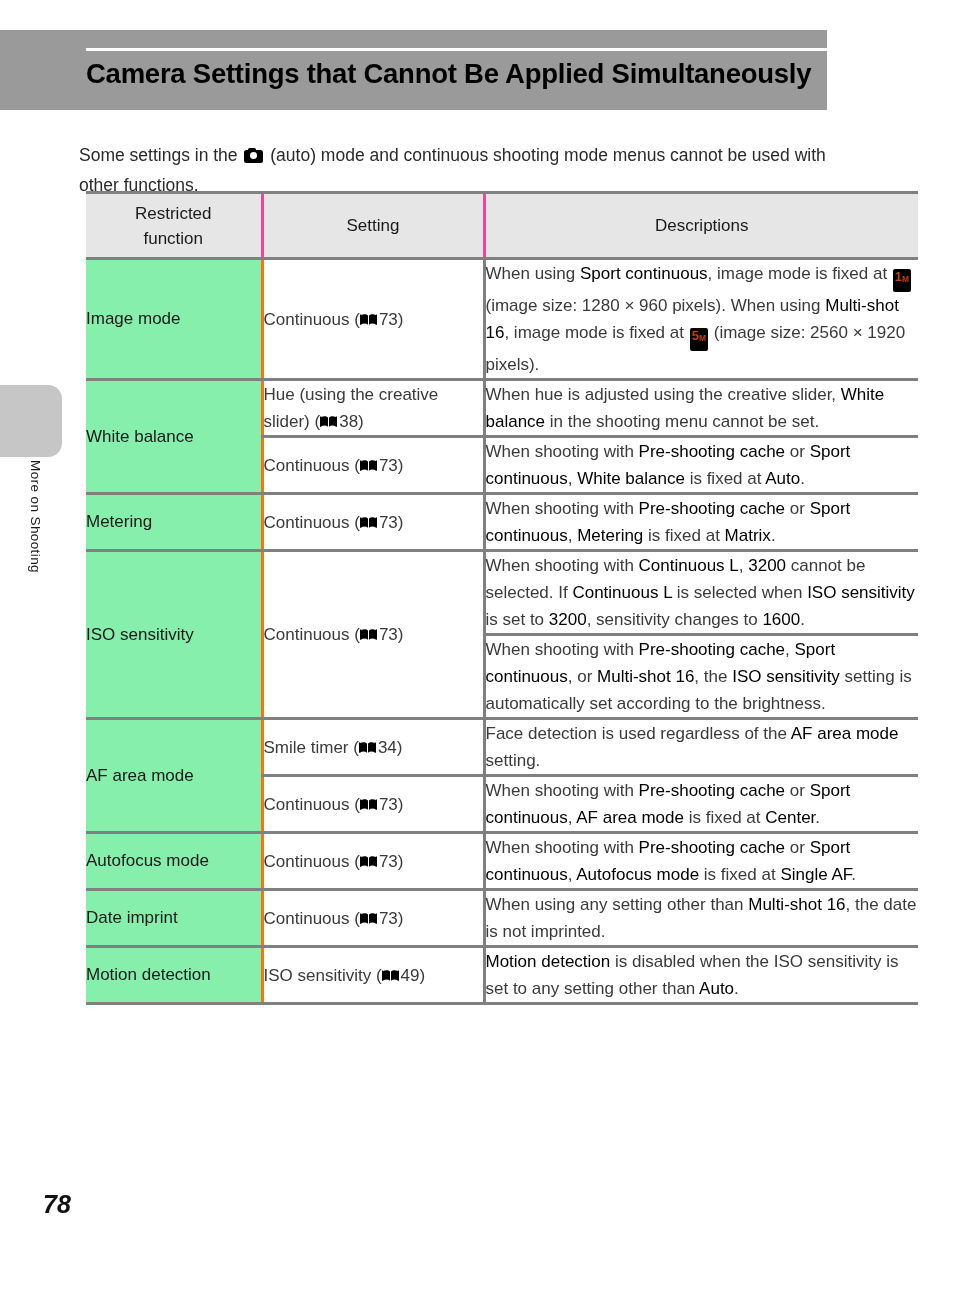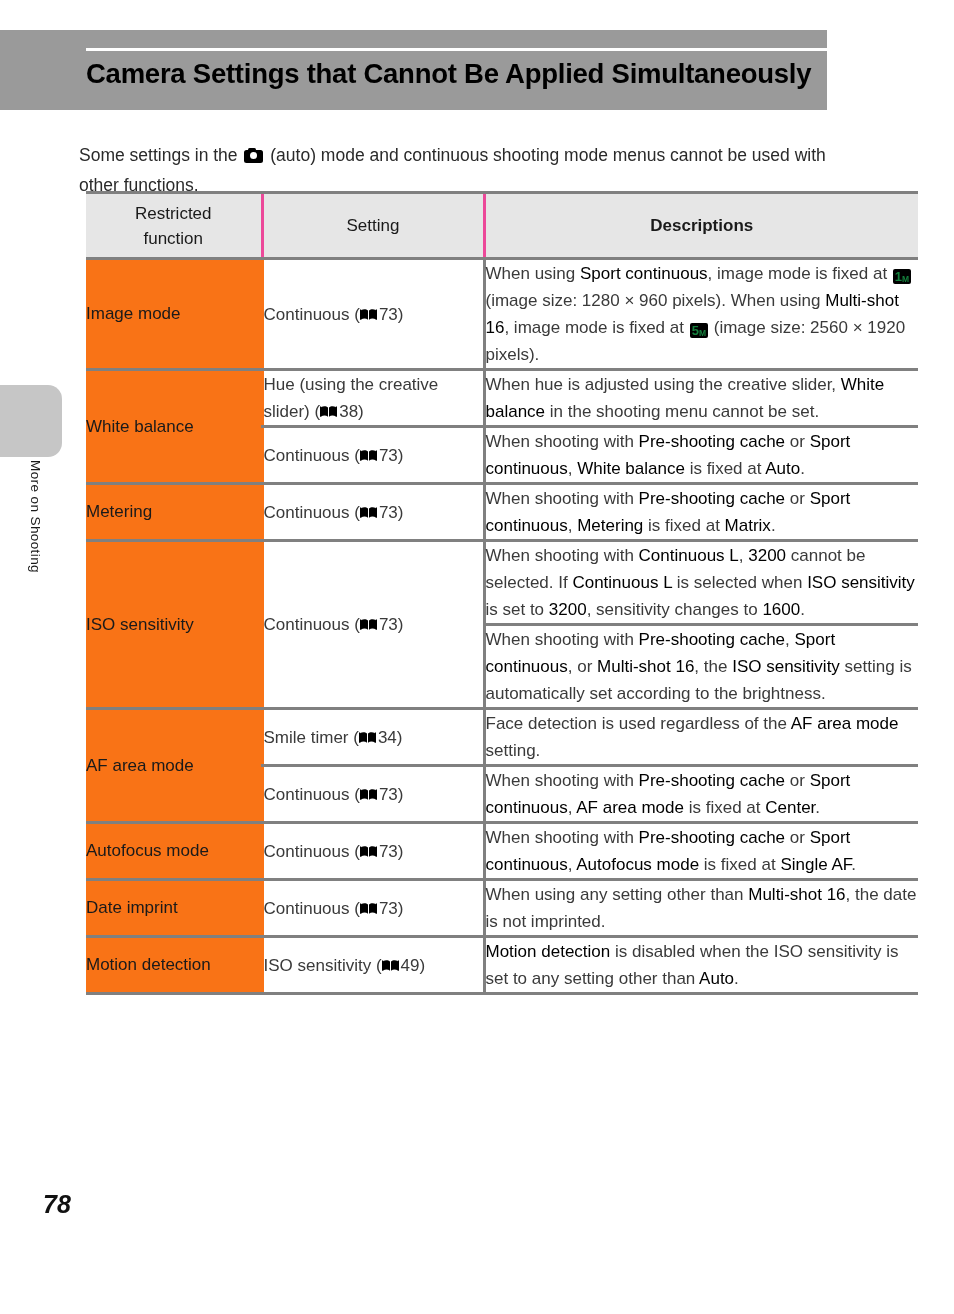--- a/index.html
+++ b/index.html
@@ -79,27 +79,27 @@
     display: inline-block;
     width: 17px; height: 13px;
     vertical-align: -1px;
     margin-right: 2px;
   }
 
   
   .mode-badge {
     display: inline-block;
     background: #000;
-    color: #15803d;
+    color: #c2410c;
     border-radius: 2px;
     padding: 0 2px 1px 2px;
     font-size: 13px;
     font-weight: bold;
     line-height: 15px;
-    height: 15px;
+    height: 23px;
     vertical-align: -2px;
     margin: 0 1px;
     letter-spacing: 0;
   }
   .mode-badge sup {
     font-size: 8.5px;
     font-weight: bold;
     vertical-align: -1px;
     line-height: 1;
   }
@@ -136,35 +136,35 @@
     padding-left: 36px;
   }
   table.matrix td, table.matrix th {
     border-top: 3px solid #808080;
     border-bottom: 3px solid #808080;
     padding: 0;
     vertical-align: middle;
   }
   .col-func { width: 176px; }
   .col-set  { width: 222px; }
-  .col-desc { width: 434px; font-weight: bold; }
+  .col-desc { width: 434px; }
 
   thead th {
     background: #e6e6e6;
     font-size: 17px;
     font-weight: normal;
     text-align: center;
     height: 66px;
     color: #1a1a1a;
   }
   thead th.col-set, thead th.col-desc { border-left: 3px solid #ec4899; }
   thead th .two-line { line-height: 25px; }
 
   td.fn-cell {
-    background: #f97316;
+    background: #86efac;
     font-size: 17px;
     padding: 0 0 0 11px;
     color: #1a1a1a;
   }
   td.set-cell {
     border-left: 3px solid #f97316;
     font-size: 17px;
     padding: 10px 12px 10px 13px;
     line-height: 27px;
     color: #3a3a3a;

